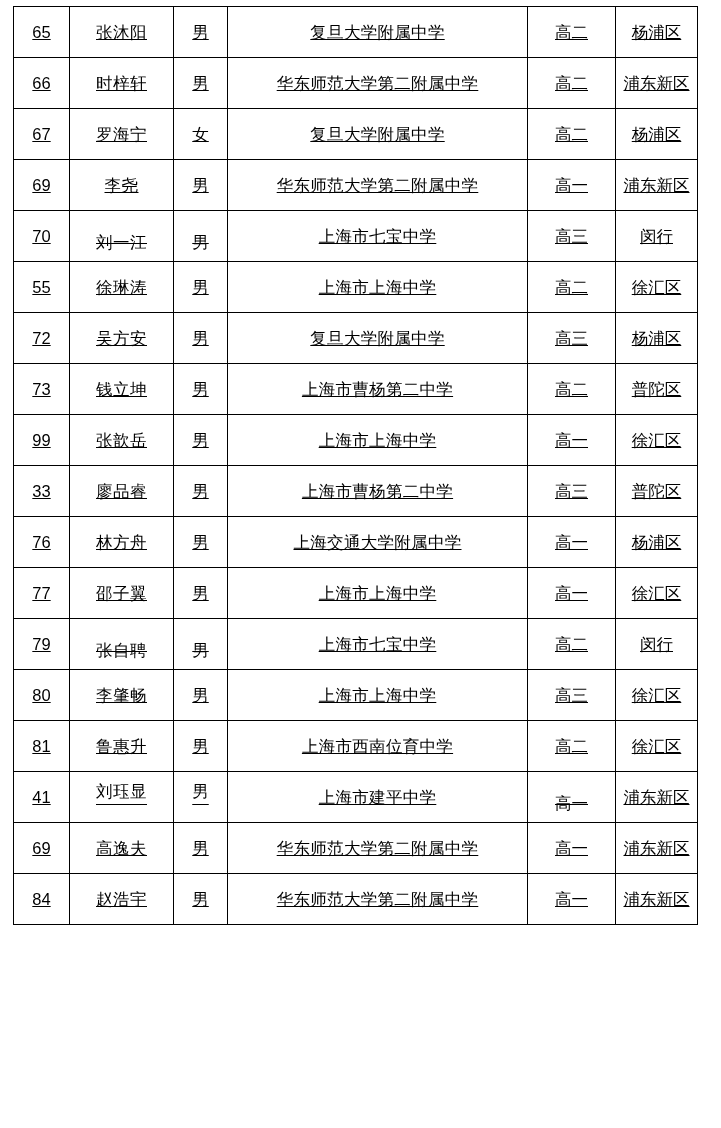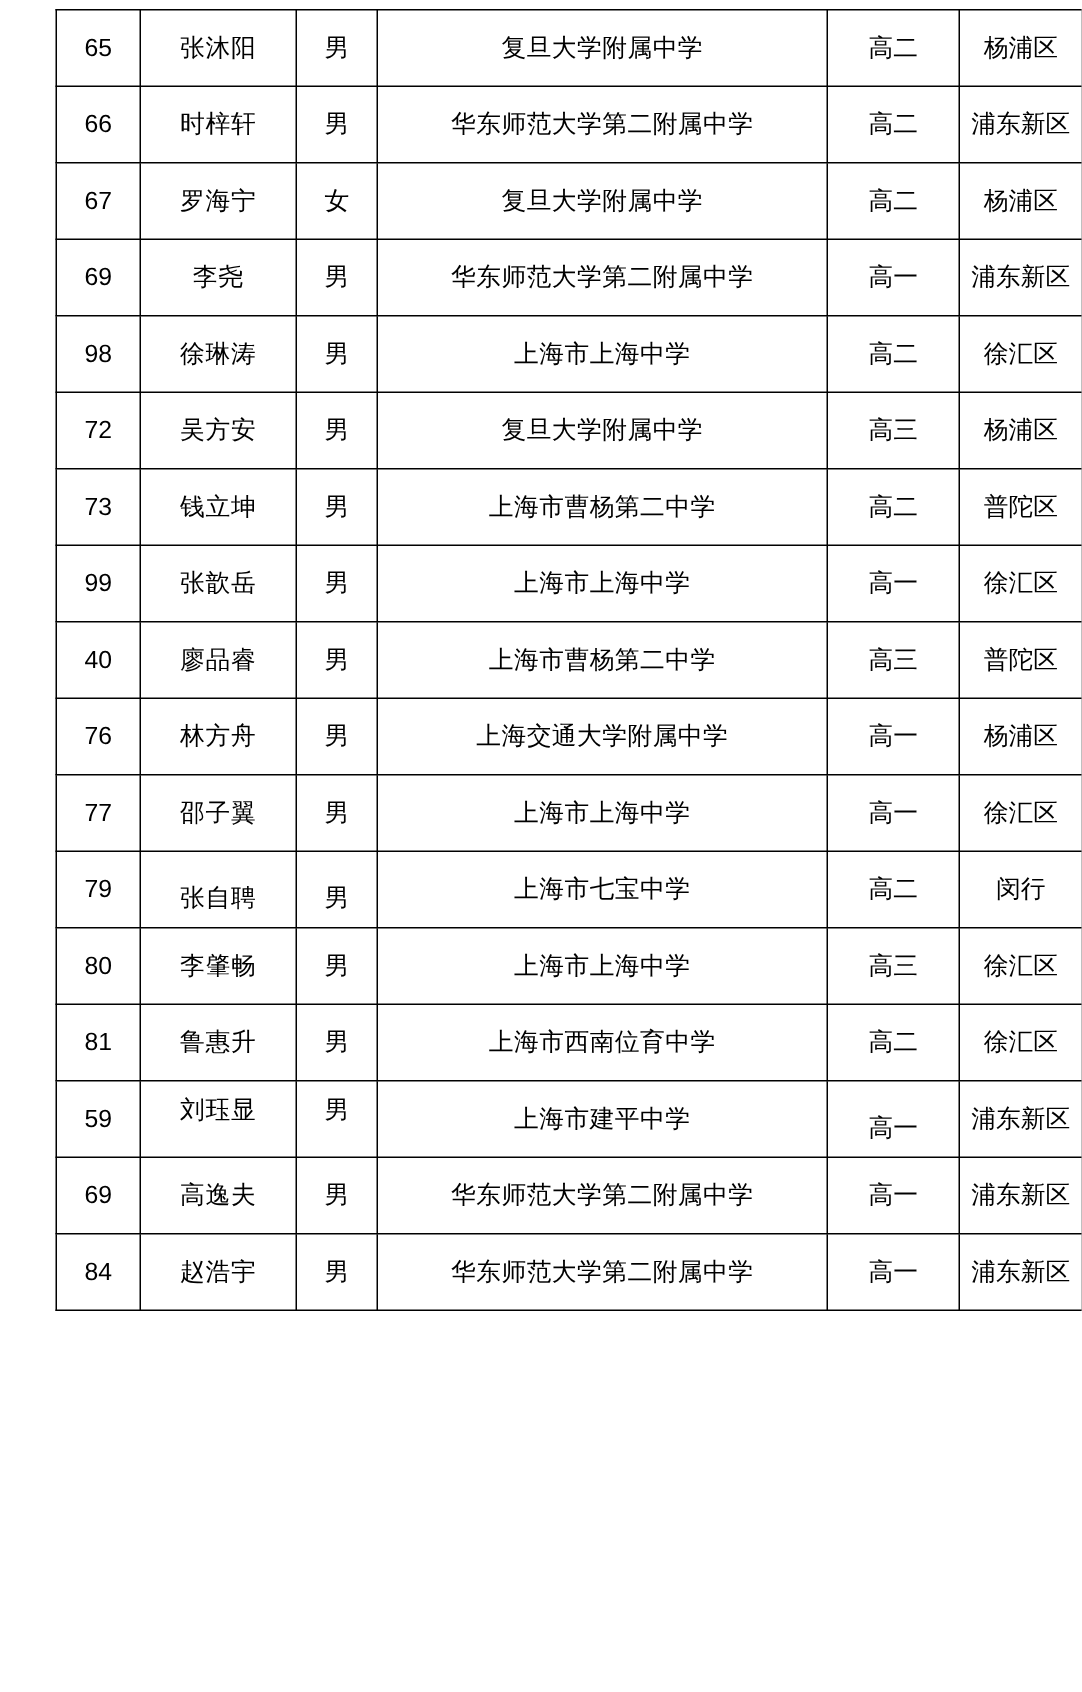--- a/index.html
+++ b/index.html
@@ -17,23 +17,24 @@
   .sheet {
     width: 721px;
     height: 1128px;
     position: relative;
     background: #ffffff;
     box-sizing: border-box;
   }
   table.roster {
     border-collapse: collapse;
     width: 684px;
-    margin-left: 37px;
+    margin-left: 13px;
     margin-top: 6px;
     table-layout: fixed;
+    text-decoration: underline;
   }
   table.roster td {
     border: 1px solid #000000;
     text-align: center;
     vertical-align: middle;
     font-size: 16.5px;
     font-family: "Liberation Sans", sans-serif;
     line-height: 1.25;
     padding: 0;
     height: 50px;
@@ -102,21 +103,29 @@
         </tr>
         <tr>
           <td class="cell-no"><span>69</span></td>
           <td class="cell-name"><span>李尧</span></td>
           <td class="cell-sex"><span>男</span></td>
           <td class="cell-school"><span>华东师范大学第二附属中学</span></td>
           <td class="cell-grade"><span>高一</span></td>
           <td class="cell-dist"><span>浦东新区</span></td>
         </tr>
         <tr>
-          <td class="cell-no"><span>98</span></td>
+          <td class="cell-no"><span>70</span></td>
+          <td class="cell-name"><span class="shift-down">刘一江</span></td>
+          <td class="cell-sex"><span class="shift-down">男</span></td>
+          <td class="cell-school"><span>上海市七宝中学</span></td>
+          <td class="cell-grade"><span>高三</span></td>
+          <td class="cell-dist"><span>闵行</span></td>
+        </tr>
+        <tr>
+          <td class="cell-no"><span>55</span></td>
           <td class="cell-name"><span>徐琳涛</span></td>
           <td class="cell-sex"><span>男</span></td>
           <td class="cell-school"><span>上海市上海中学</span></td>
           <td class="cell-grade"><span>高二</span></td>
           <td class="cell-dist"><span>徐汇区</span></td>
         </tr>
         <tr>
           <td class="cell-no"><span>72</span></td>
           <td class="cell-name"><span>吴方安</span></td>
           <td class="cell-sex"><span>男</span></td>
@@ -134,21 +143,21 @@
         </tr>
         <tr>
           <td class="cell-no"><span>99</span></td>
           <td class="cell-name"><span>张歆岳</span></td>
           <td class="cell-sex"><span>男</span></td>
           <td class="cell-school"><span>上海市上海中学</span></td>
           <td class="cell-grade"><span>高一</span></td>
           <td class="cell-dist"><span>徐汇区</span></td>
         </tr>
         <tr>
-          <td class="cell-no"><span>40</span></td>
+          <td class="cell-no"><span>33</span></td>
           <td class="cell-name"><span>廖品睿</span></td>
           <td class="cell-sex"><span>男</span></td>
           <td class="cell-school"><span>上海市曹杨第二中学</span></td>
           <td class="cell-grade"><span>高三</span></td>
           <td class="cell-dist"><span>普陀区</span></td>
         </tr>
         <tr>
           <td class="cell-no"><span>76</span></td>
           <td class="cell-name"><span>林方舟</span></td>
           <td class="cell-sex"><span>男</span></td>
@@ -182,21 +191,21 @@
         </tr>
         <tr>
           <td class="cell-no"><span>81</span></td>
           <td class="cell-name"><span>鲁惠升</span></td>
           <td class="cell-sex"><span>男</span></td>
           <td class="cell-school"><span>上海市西南位育中学</span></td>
           <td class="cell-grade"><span>高二</span></td>
           <td class="cell-dist"><span>徐汇区</span></td>
         </tr>
         <tr>
-          <td class="cell-no"><span>59</span></td>
+          <td class="cell-no"><span>41</span></td>
           <td class="cell-name"><span class="shift-up">刘珏显</span></td>
           <td class="cell-sex"><span class="shift-up">男</span></td>
           <td class="cell-school"><span>上海市建平中学</span></td>
           <td class="cell-grade"><span class="shift-down">高一</span></td>
           <td class="cell-dist"><span>浦东新区</span></td>
         </tr>
         <tr>
           <td class="cell-no"><span>69</span></td>
           <td class="cell-name"><span>高逸夫</span></td>
           <td class="cell-sex"><span>男</span></td>

